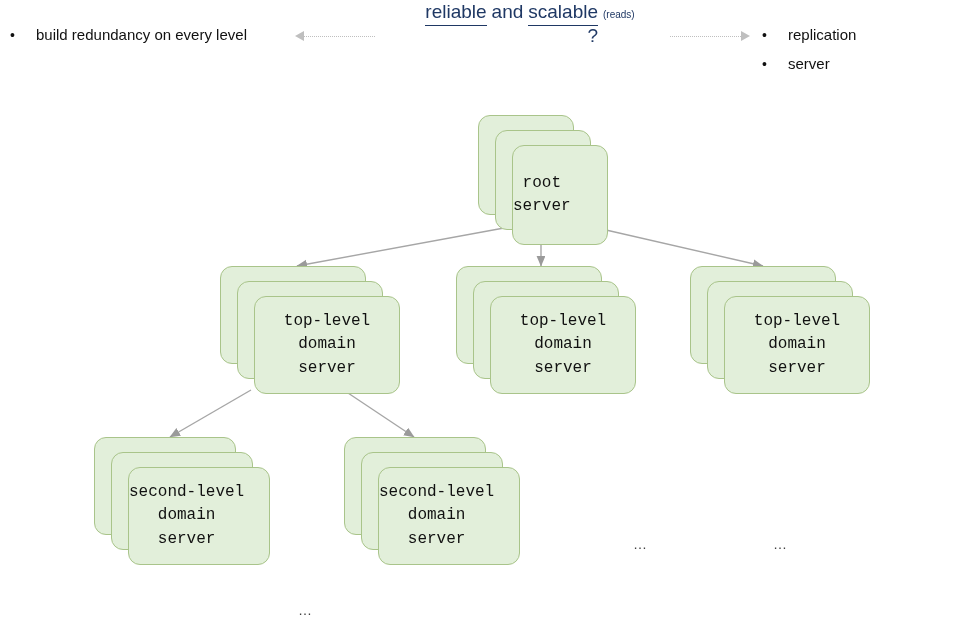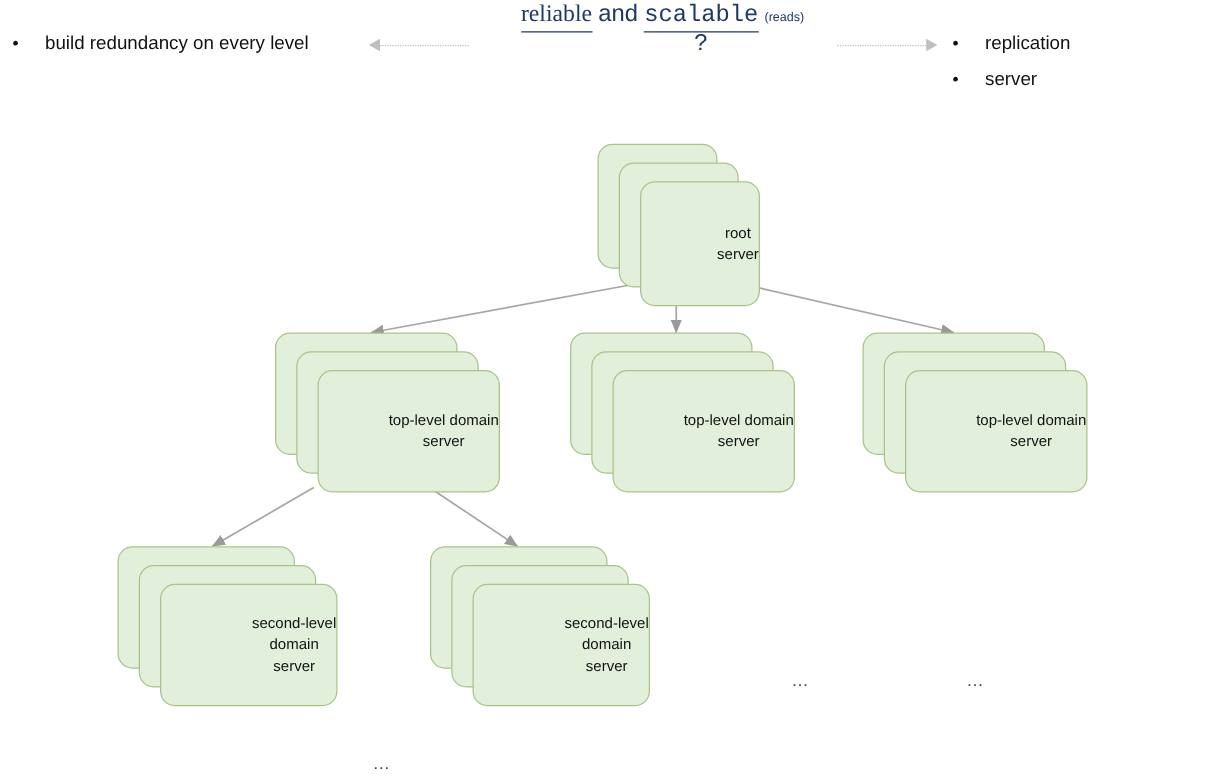--- a/index.html
+++ b/index.html
@@ -56,27 +56,25 @@
   }
   #title-line2 {
     display: inline-flex;
     align-items: baseline;
     justify-content: center;
     gap: 5px;
   }
   .uline {
     border-bottom: 1.6px solid #1f3864;
     padding-bottom: 1px;
-    font-family: Liberation Serif, serif;
   }
   .scalable-frac {
     display: inline-flex;
     flex-direction: column;
-    align-items: center;
-    font-family: Liberation Mono, monospace;
+    align-items: flex-end;
   }
   .scalable-frac .num {
     border-bottom: 1.6px solid #1f3864;
     padding-bottom: 1px;
   }
   .scalable-frac .den {
     font-size: 19px;
     line-height: 1.05;
   }
   #reads-note {
@@ -116,25 +114,26 @@
   .card {
     position: absolute;
     box-sizing: border-box;
     background: #e2efda;
     border: 1.6px solid #a9c48a;
     border-radius: 12px;
   }
   .card.front {
     display: flex;
     align-items: center;
-    justify-content: flex-end;
+    justify-content: flex-start;
     text-align: center;
-    font-size: 12px;
+    font-size: 16px;
     line-height: 1.45;
     color: #111111;
+    font-family: Liberation Mono, monospace;
   }
 
   
   #arrows {
     position: absolute;
     left: 0; top: 0;
     width: 976px; height: 624px;
     pointer-events: none;
   }
 

